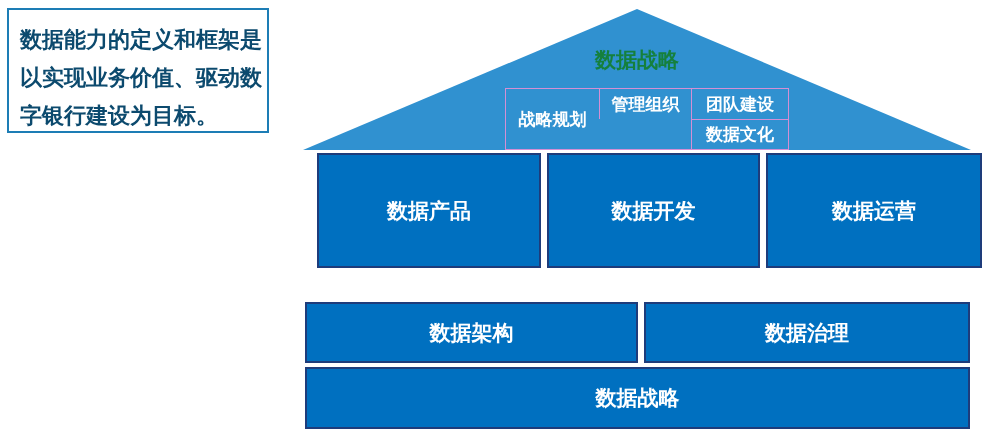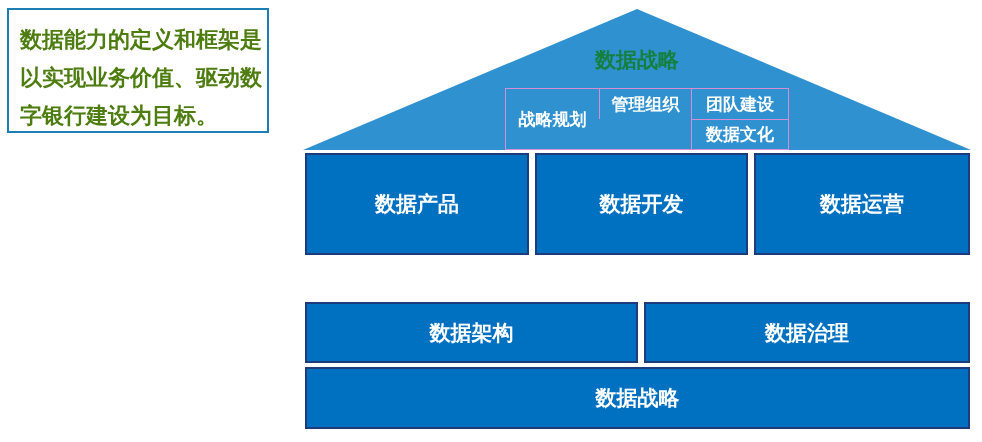--- a/index.html
+++ b/index.html
@@ -9,21 +9,21 @@
     width: 982px; height: 442px; position: relative; overflow: hidden;
   }
   .canvas { position: absolute; left: 0; top: 0; width: 982px; height: 442px; background: #ffffff; }
 
   
   .annotation {
     position: absolute; left: 7px; top: 8px; width: 262px; height: 125px;
     border: 2px solid var(--annotation-border, #1D7DB5);
     background: #ffffff;
     padding: 11px 11px;
-    color: #4d7c0f; font-size: 22px; font-weight: bold; line-height: 38px;
+    color: #0c4a6e; font-size: 22px; font-weight: bold; line-height: 38px;
     letter-spacing: 0px;
   }
   .annotation .line { white-space: nowrap; }
 
   
   .roof {
     position: absolute; left: 303px; top: 9px; width: 668px; height: 141px;
     background: var(--roof-fill, #3091D0);
     clip-path: polygon(50% 0%, 0% 100%, 100% 100%);
   }
@@ -51,21 +51,21 @@
 
   
   .block {
     position: absolute;
     background: var(--box-fill, #0070C0);
     border: 2px solid var(--box-border, #1E3C7B);
     color: #ffffff; font-size: 21px; font-weight: bold;
     display: flex; align-items: center; justify-content: center;
     white-space: nowrap;
   }
-  .r1 { top: 153px; height: 102px; }
+  .r1 { top: 153px; height: 115px; margin-left: 12px; }
   .r2 { top: 302px; height: 61px; }
   .r3 { top: 367px; height: 62px; }
   .b-product      { left: 305px; width: 224px; }
   .b-development  { left: 535px; width: 213px; }
   .b-operations   { left: 754px; width: 216px; }
   .b-architecture { left: 305px; width: 333px; }
   .b-governance   { left: 644px; width: 326px; }
   .b-assets       { left: 305px; width: 665px; }
 </style>
 </head>

